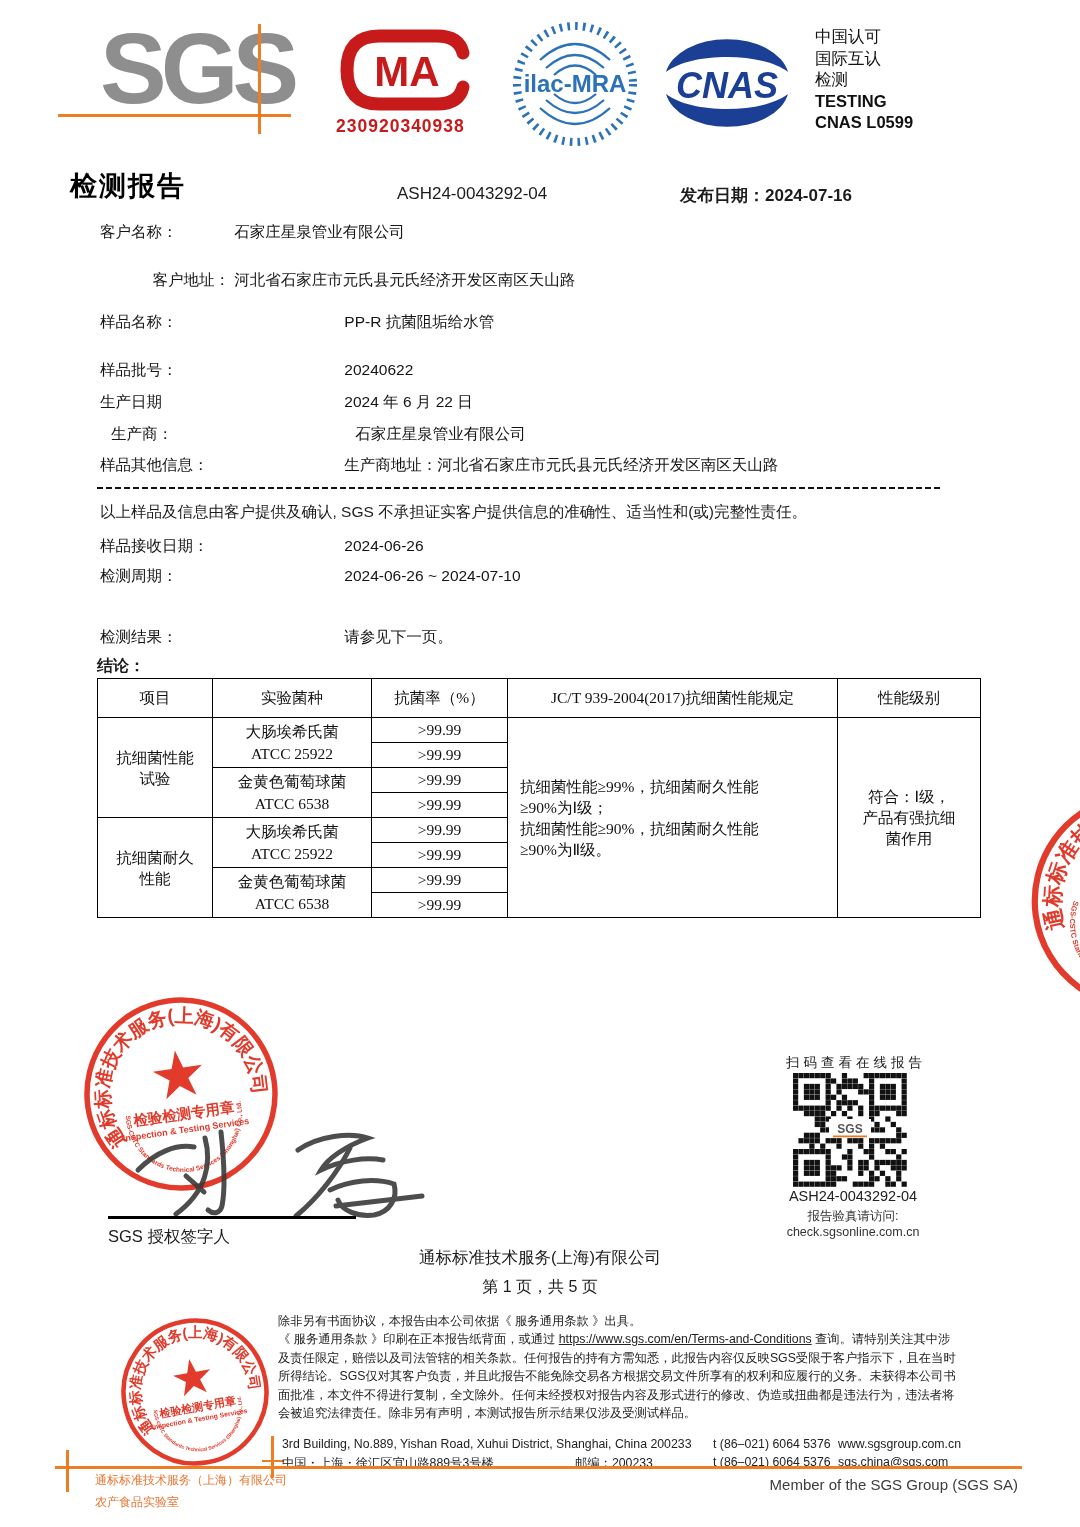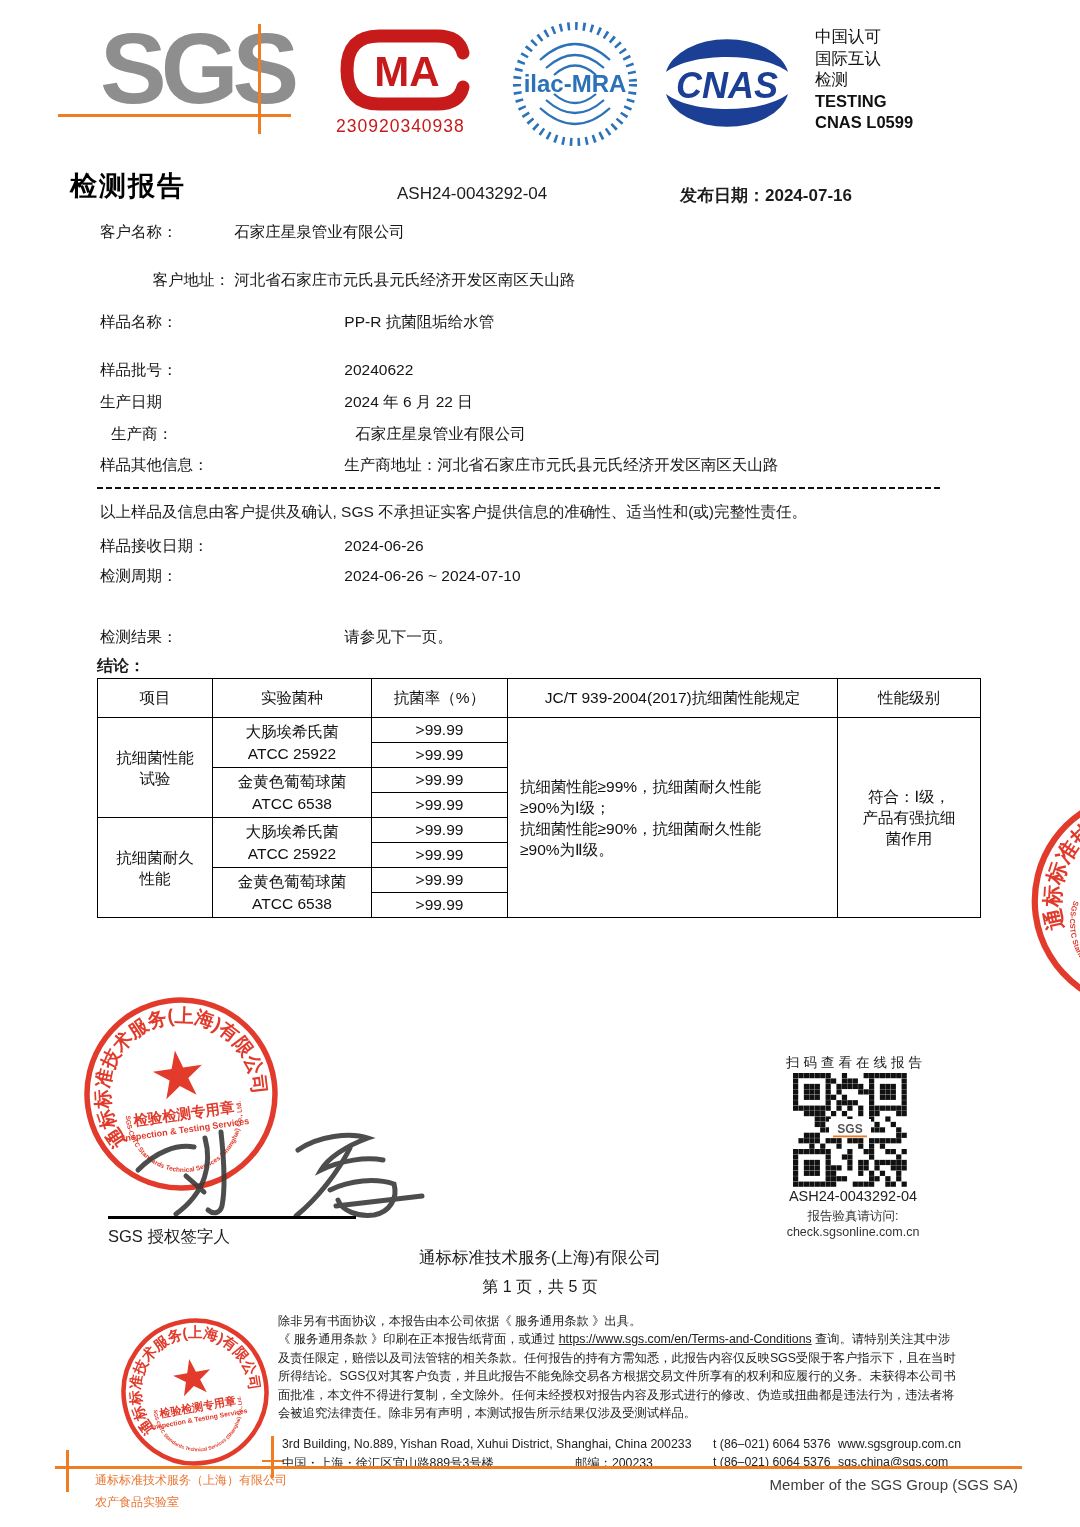--- a/index.html
+++ b/index.html
@@ -3,38 +3,38 @@
 <meta charset="utf-8">
 <style>
   html,body{margin:0;padding:0;background:#ffffff;}
   #page{position:relative;width:1080px;height:1527px;background:#fff;overflow:hidden;
         font-family:"Liberation Sans",sans-serif;color:#1c1c1c;}
   .abs{position:absolute;}
   
   #sgs-logo{left:100px;top:18px;font-size:100px;line-height:100px;font-weight:bold;
             color:#8e8e8e;letter-spacing:-6px;}
   .orange{background:#f07d22;}
-  #cma-number{left:336px;top:116px;font-size:17.5px;font-weight:normal;color:#c61a1b;letter-spacing:1px;}
+  #cma-number{left:336px;top:116px;font-size:17.5px;font-weight:bold;color:#c61a1b;letter-spacing:1px;}
   #accred{left:815px;top:26px;font-size:16.5px;line-height:21.5px;color:#111;}
   #accred .b{font-weight:bold;}
   
   #report-title{left:70px;top:168px;font-size:27px;font-weight:bold;letter-spacing:2px;color:#000;}
   #report-no{left:397px;top:184px;font-size:17px;}
   #issue-date{left:680px;top:184px;font-size:17px;font-weight:bold;}
   
   .row{position:absolute;left:100px;font-size:15.5px;white-space:nowrap;color:#151515;}
   .row .lab{display:inline-block;}
   .lw130 .lab{width:130px;}
   .lw240 .lab{width:240px;}
   #dash-sep{left:97px;top:487px;width:843px;height:2px;
             background-image:repeating-linear-gradient(to right,#111 0 6px,transparent 6px 9px);}
   #disclaimer{left:100px;top:502px;font-size:15.5px;}
   #conclusion-label{left:97px;top:656px;font-size:16px;font-weight:bold;}
   
-  #result-table{position:absolute;left:97px;top:678px;border-collapse:collapse;table-layout:fixed;}
+  #result-table{position:absolute;left:97px;top:678px;border-collapse:collapse;table-layout:fixed;font-family:Liberation Serif, serif;}
   #result-table th,#result-table td{border:1.5px solid #000;font-size:15.5px;font-weight:normal;
       text-align:center;vertical-align:middle;padding:0 4px;color:#111;}
   #result-table th{height:38px;}
   #result-table td{height:24px;}
   .pre{white-space:pre-line;line-height:21px;}
   .reg-cell{text-align:left !important;padding:0 12px !important;}
   .species div{line-height:22px;}
   
   .seal{position:absolute;z-index:3;}
   .seal text{fill:#df2a1a;}

